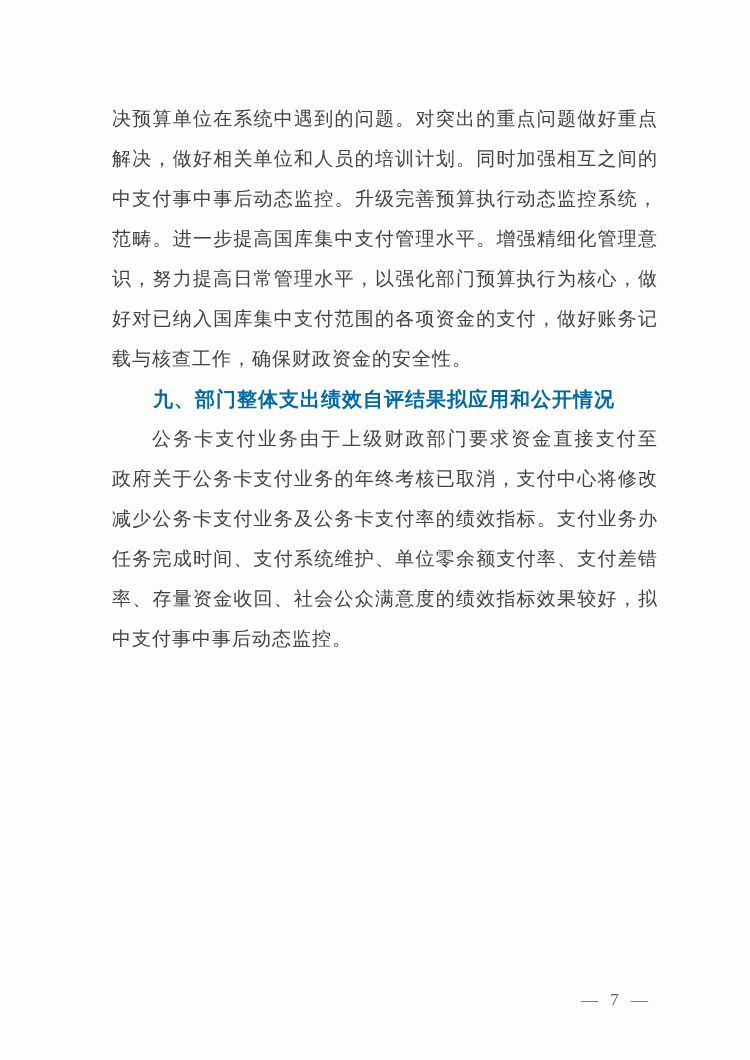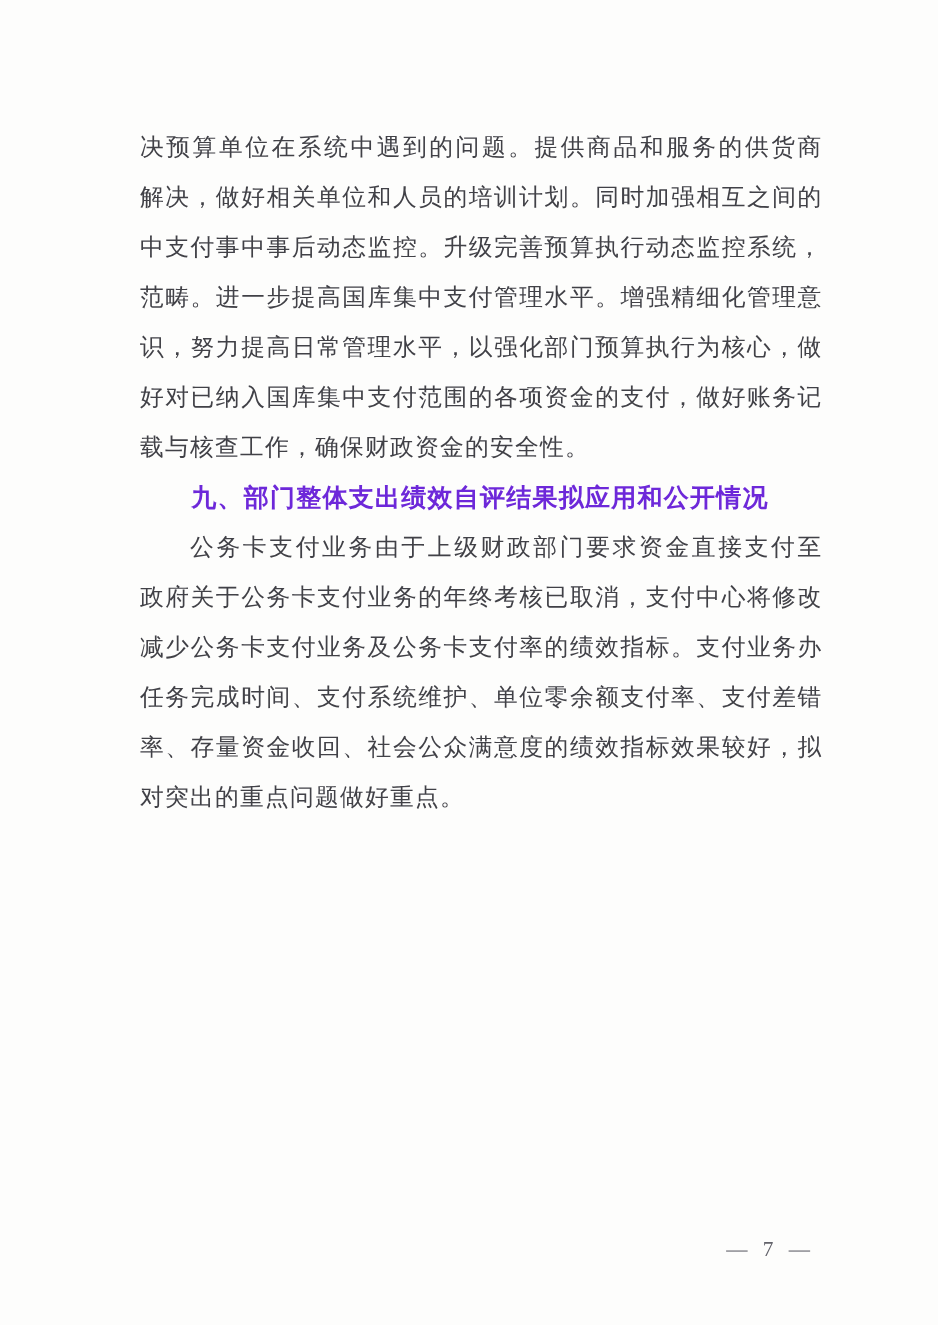--- a/index.html
+++ b/index.html
@@ -56,21 +56,21 @@
   .line.indent {
     text-indent: 40px;
   }
 
   .heading {
     font-size: 20px;
     line-height: 40px;
     height: 40px;
     font-weight: 700;
     letter-spacing: 1px;
-    color: #6d28d9;
+    color: #0369a1;
     padding-left: 41px;
     white-space: nowrap;
     overflow: hidden;
   }
 
   .page-footer {
     position: absolute;
     top: 988px;
     right: 100px;
   }
@@ -84,38 +84,38 @@
   }
 </style>
 </head>
 <body>
 
 <div class="page">
 
   <main class="text-block">
 
     <p class="para">
-      <span class="line just">决预算单位在系统中遇到的问题。提供商品和服务的供货商</span>
+      <span class="line just">决预算单位在系统中遇到的问题。对突出的重点问题做好重点</span>
       <span class="line just">解决，做好相关单位和人员的培训计划。同时加强相互之间的</span>
       <span class="line just">中支付事中事后动态监控。升级完善预算执行动态监控系统，</span>
       <span class="line just">范畴。进一步提高国库集中支付管理水平。增强精细化管理意</span>
       <span class="line just">识，努力提高日常管理水平，以强化部门预算执行为核心，做</span>
       <span class="line just">好对已纳入国库集中支付范围的各项资金的支付，做好账务记</span>
       <span class="line last">载与核查工作，确保财政资金的安全性。</span>
     </p>
 
     <h2 class="heading">九、部门整体支出绩效自评结果拟应用和公开情况</h2>
 
     <p class="para">
       <span class="line just indent">公务卡支付业务由于上级财政部门要求资金直接支付至</span>
       <span class="line just">政府关于公务卡支付业务的年终考核已取消，支付中心将修改</span>
       <span class="line just">减少公务卡支付业务及公务卡支付率的绩效指标。支付业务办</span>
       <span class="line just">任务完成时间、支付系统维护、单位零余额支付率、支付差错</span>
       <span class="line just">率、存量资金收回、社会公众满意度的绩效指标效果较好，拟</span>
-      <span class="line last">对突出的重点问题做好重点。</span>
+      <span class="line last">中支付事中事后动态监控。</span>
     </p>
 
   </main>
 
   <footer class="page-footer">
     <span class="page-number">— 7 —</span>
   </footer>
 
 </div>
 

